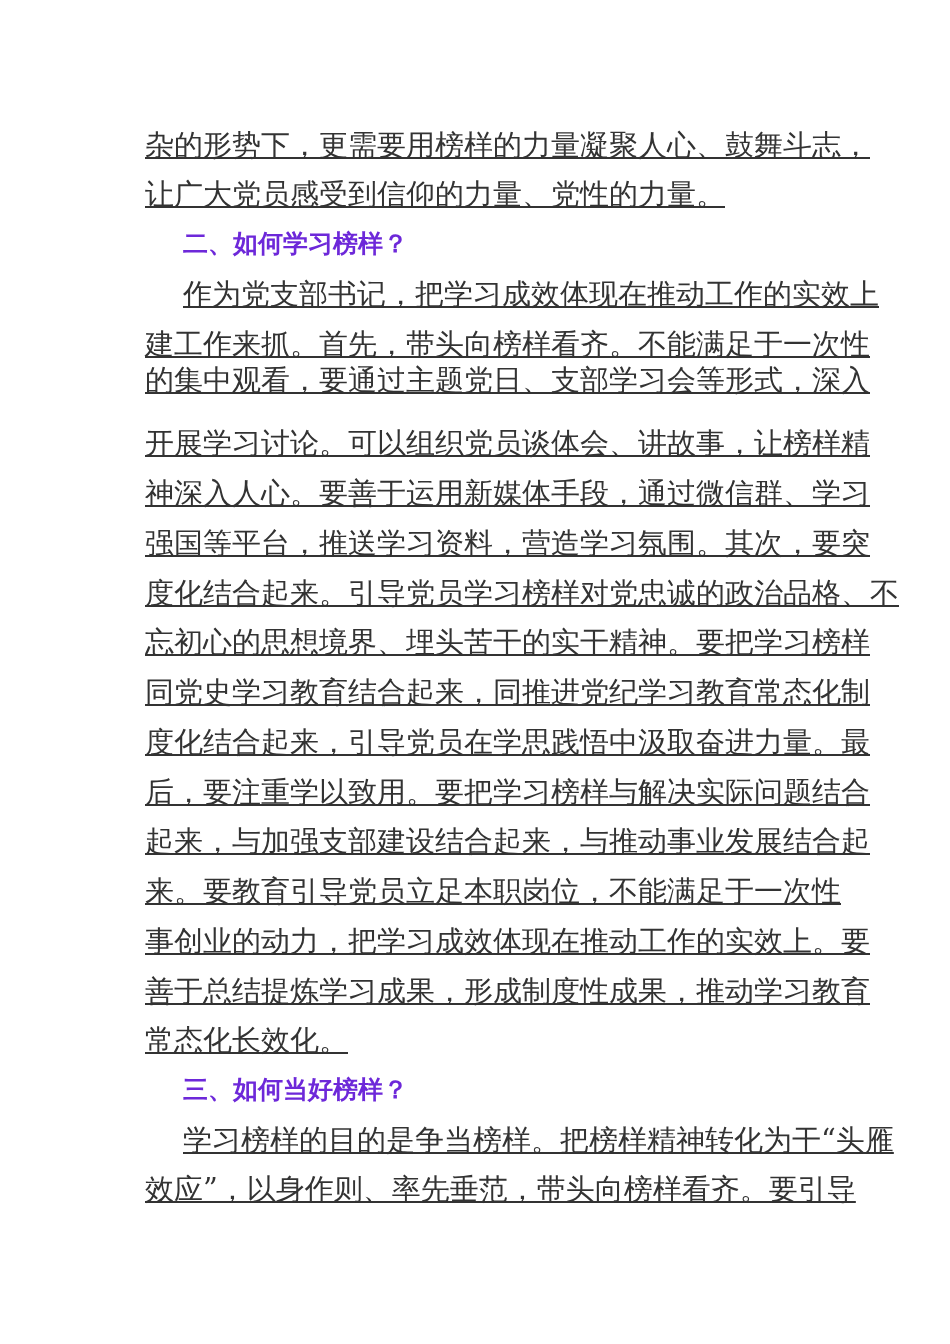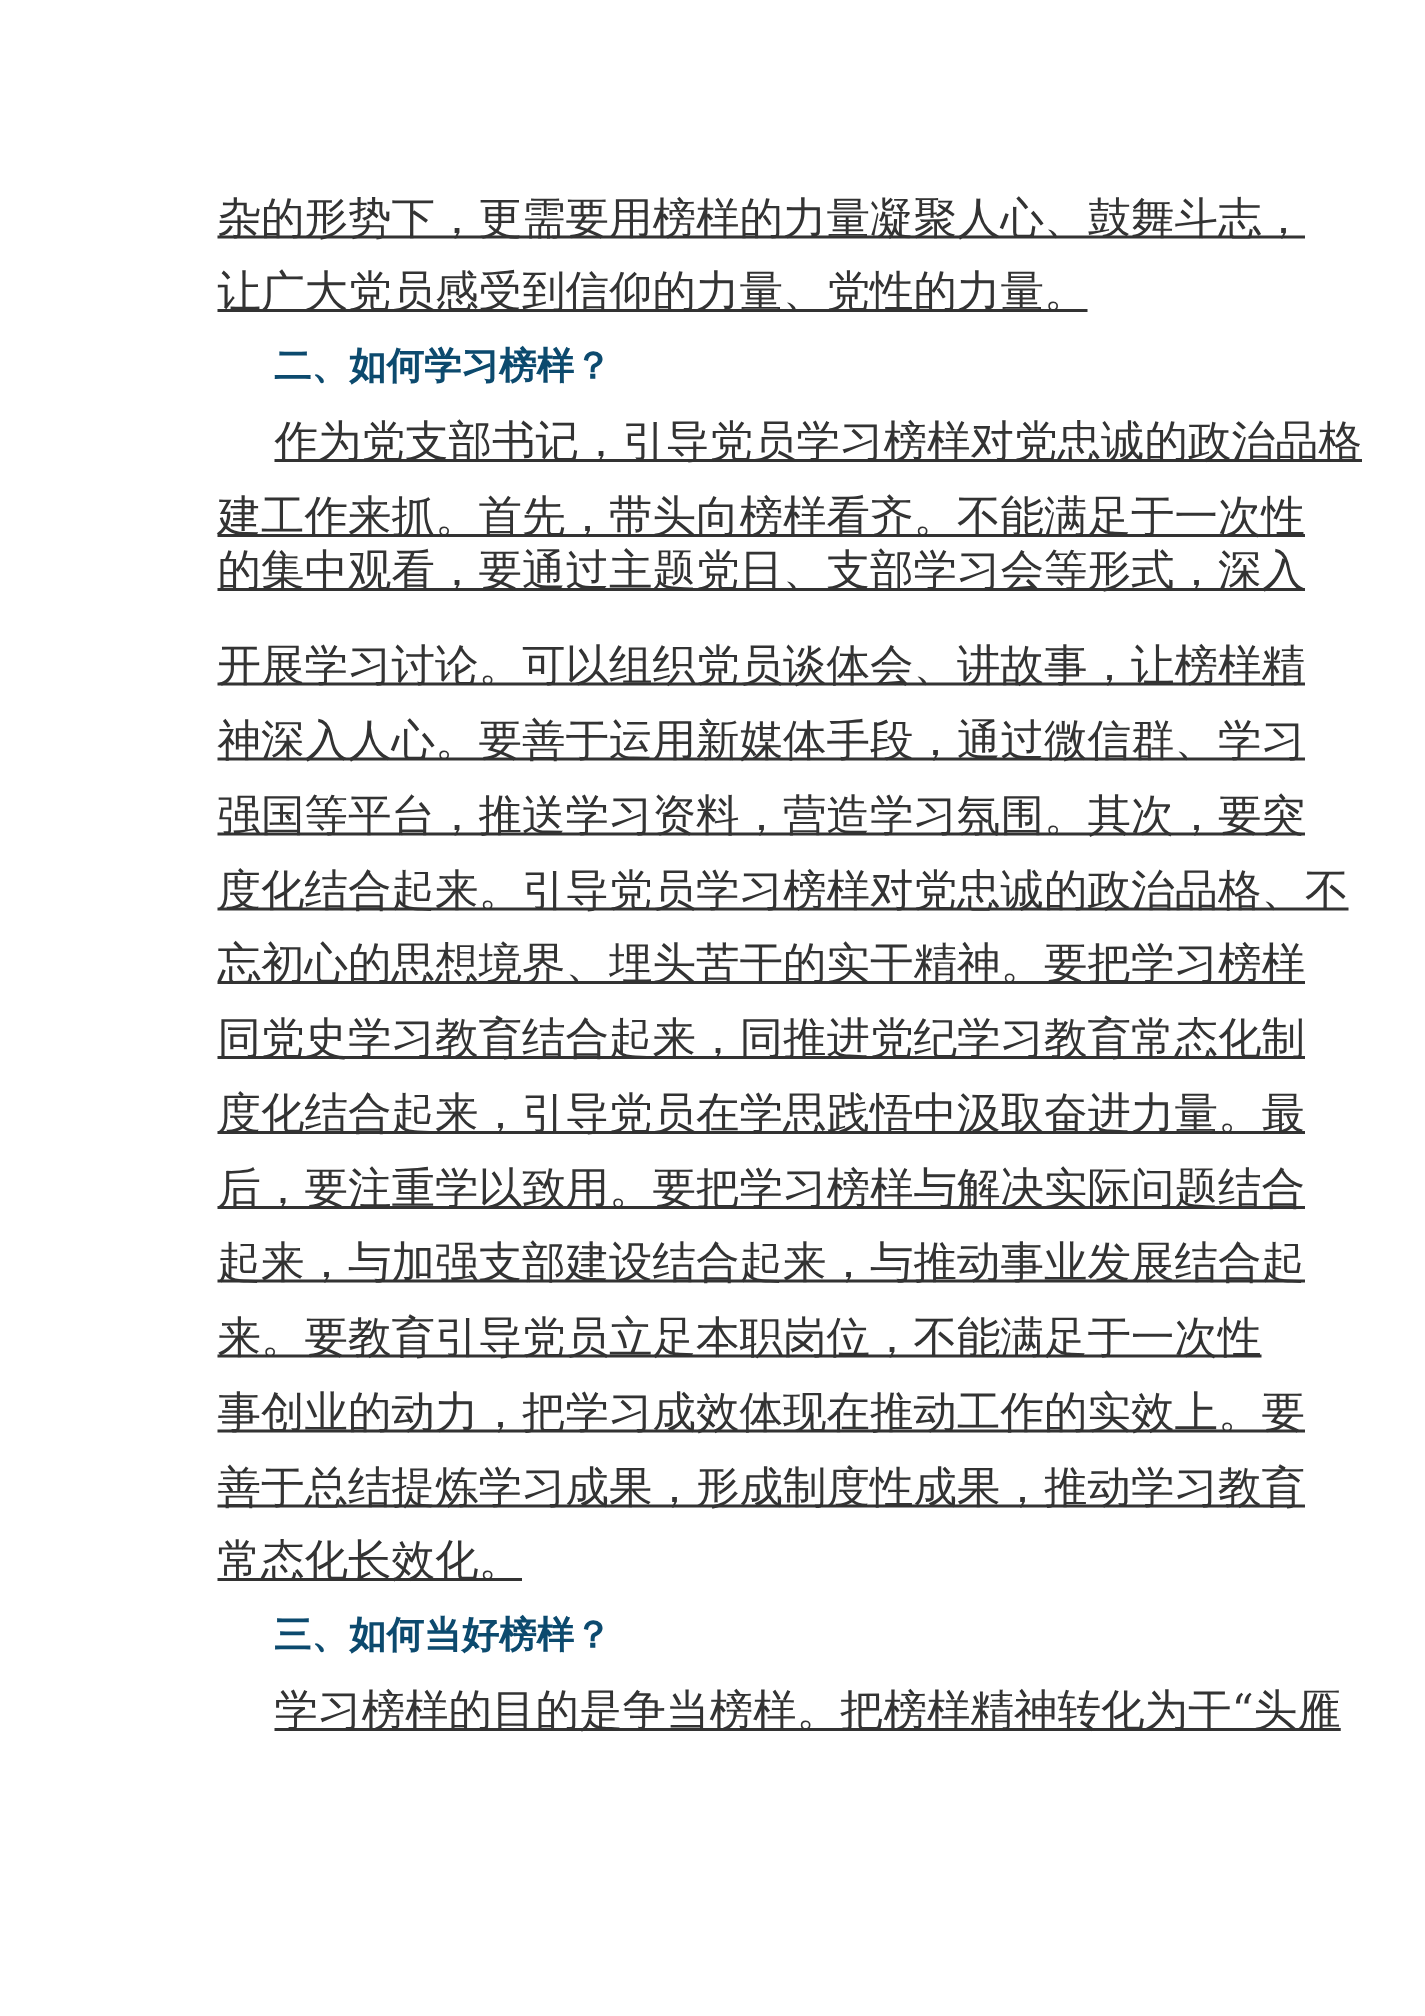--- a/index.html
+++ b/index.html
@@ -5,46 +5,47 @@
   html, body { margin: 0; padding: 0; background: #ffffff; }
   body { width: 950px; height: 1344px; position: relative; overflow: hidden;
          font-family: "DejaVu Serif", "Liberation Serif", serif; color: #333333; }
   .page { position: absolute; left: 0; top: 0; width: 950px; height: 1344px; background: #fff; }
   .line { position: absolute; left: 145px; width: 662px; height: 40px; font-size: 29px;
           line-height: 40px; white-space: nowrap; text-align: justify; text-align-last: justify;
           letter-spacing: 0; text-decoration: underline; }
   .line.last { text-align-last: left; }
   .line.indent { left: 183px; width: 624px; }
   .heading { position: absolute; left: 183px; font-size: 25px; line-height: 40px; font-weight: bold;
-             font-family: "DejaVu Sans", "Liberation Sans", sans-serif; color: #0c4a6e; white-space: nowrap; }
+             font-family: "DejaVu Sans", "Liberation Sans", sans-serif; color: #6d28d9; white-space: nowrap; }
 </style>
 </head>
 <body>
 
 <div class="page">
 
   <div class="line" style="top:125px">杂的形势下，更需要用榜样的力量凝聚人心、鼓舞斗志，</div>
   <div class="line last" style="top:174px">让广大党员感受到信仰的力量、党性的力量。</div>
 
   <div class="heading" style="top:224px">二、如何学习榜样？</div>
 
-  <div class="line indent" style="top:274px">作为党支部书记，引导党员学习榜样对党忠诚的政治品格</div>
+  <div class="line indent" style="top:274px">作为党支部书记，把学习成效体现在推动工作的实效上</div>
   <div class="line" style="top:324px">建工作来抓。首先，带头向榜样看齐。不能满足于一次性</div>
   <div class="line" style="top:360px">的集中观看，要通过主题党日、支部学习会等形式，深入</div>
   <div class="line" style="top:423px">开展学习讨论。可以组织党员谈体会、讲故事，让榜样精</div>
   <div class="line" style="top:473px">神深入人心。要善于运用新媒体手段，通过微信群、学习</div>
   <div class="line" style="top:523px">强国等平台，推送学习资料，营造学习氛围。其次，要突</div>
   <div class="line" style="top:573px">度化结合起来。引导党员学习榜样对党忠诚的政治品格、不</div>
   <div class="line" style="top:672px">同党史学习教育结合起来，同推进党纪学习教育常态化制</div>
   <div class="line" style="top:622px">忘初心的思想境界、埋头苦干的实干精神。要把学习榜样</div>
   <div class="line" style="top:722px">度化结合起来，引导党员在学思践悟中汲取奋进力量。最</div>
   <div class="line" style="top:772px">后，要注重学以致用。要把学习榜样与解决实际问题结合</div>
   <div class="line" style="top:821px">起来，与加强支部建设结合起来，与推动事业发展结合起</div>
   <div class="line" style="top:871px">来。要教育引导党员立足本职岗位，不能满足于一次性</div>
   <div class="line" style="top:921px">事创业的动力，把学习成效体现在推动工作的实效上。要</div>
   <div class="line" style="top:971px">善于总结提炼学习成果，形成制度性成果，推动学习教育</div>
   <div class="line last" style="top:1020px">常态化长效化。</div>
 
   <div class="heading" style="top:1070px">三、如何当好榜样？</div>
 
   <div class="line indent" style="top:1120px">学习榜样的目的是争当榜样。把榜样精神转化为干“头雁</div>
+  <div class="line" style="top:1169px">效应”，以身作则、率先垂范，带头向榜样看齐。要引导</div>
 
 </div>
 
 </body></html>

